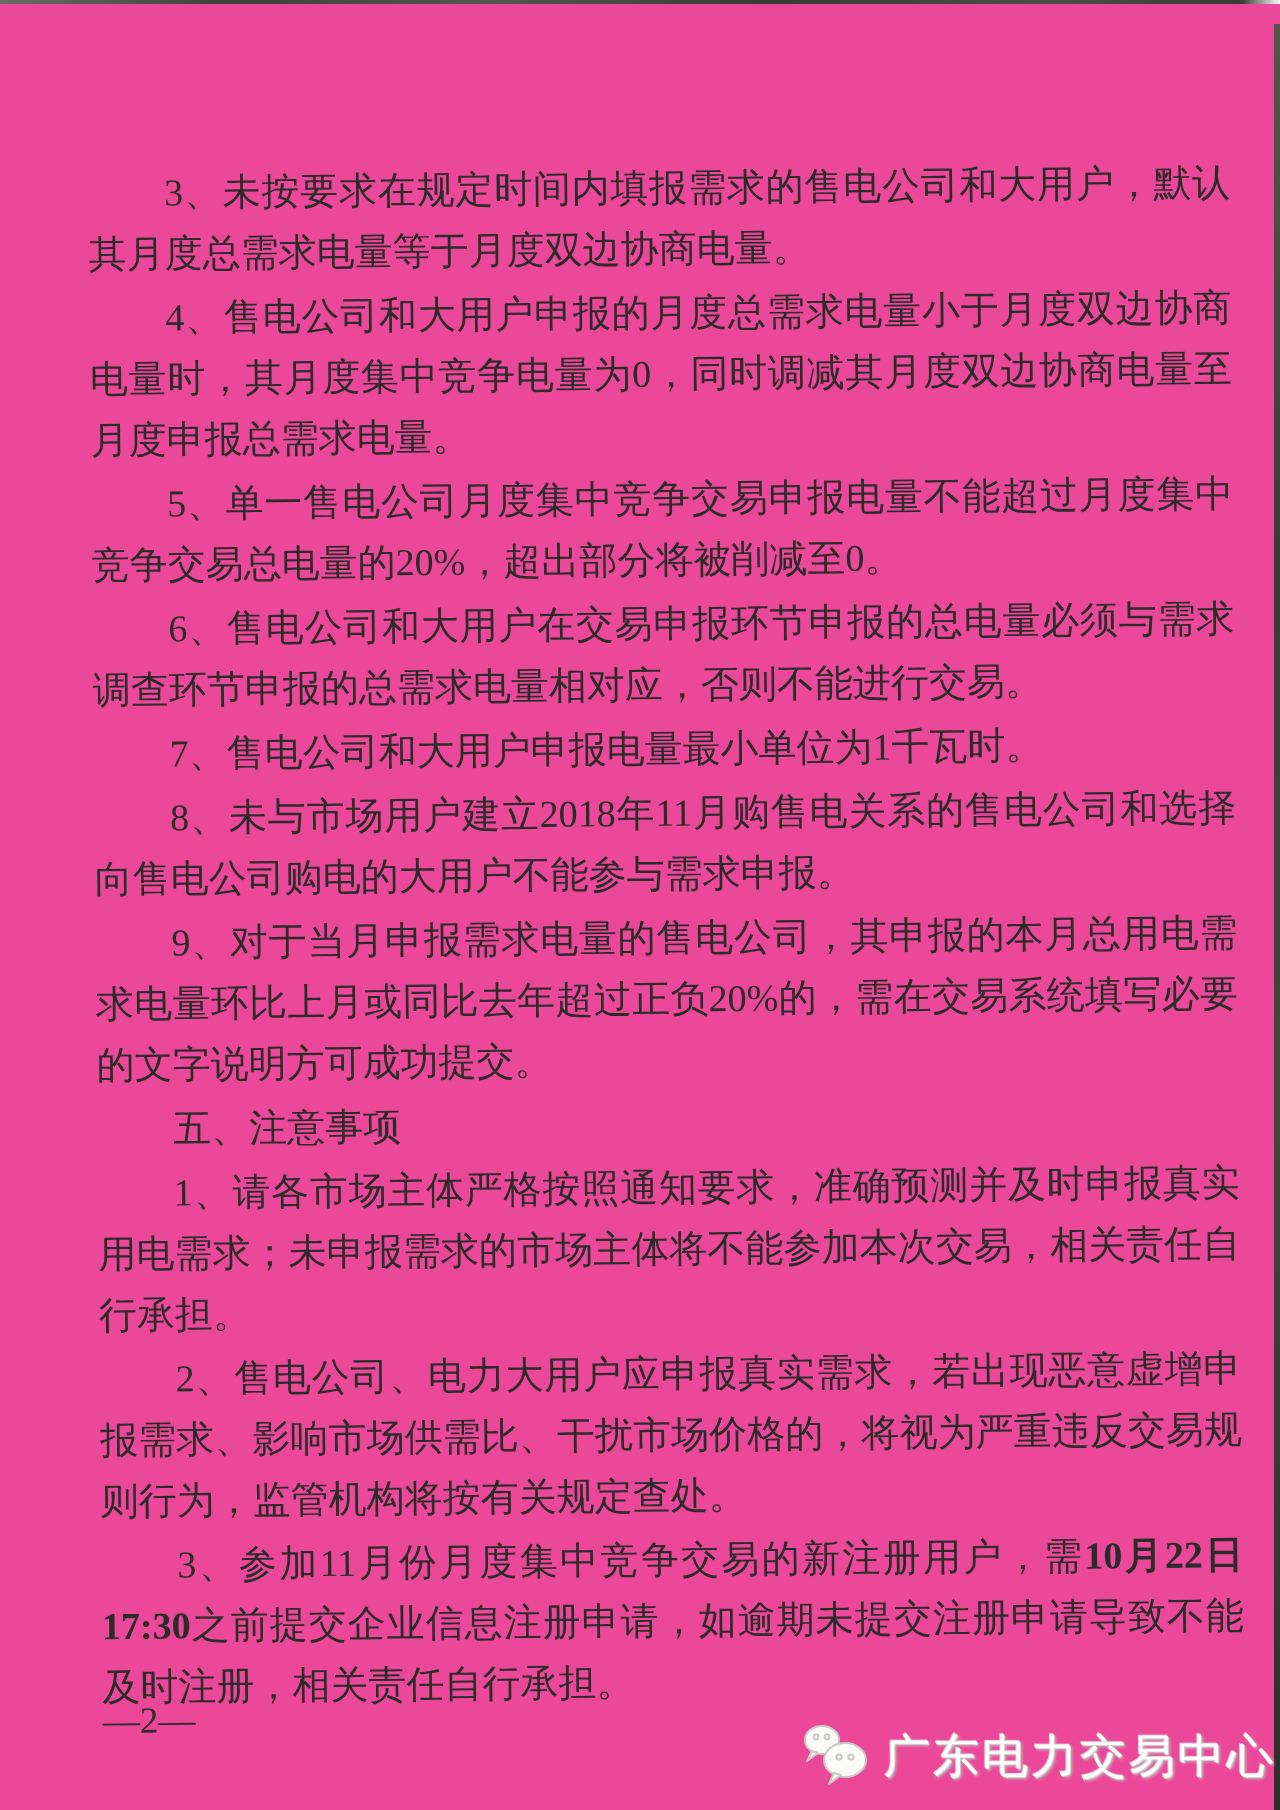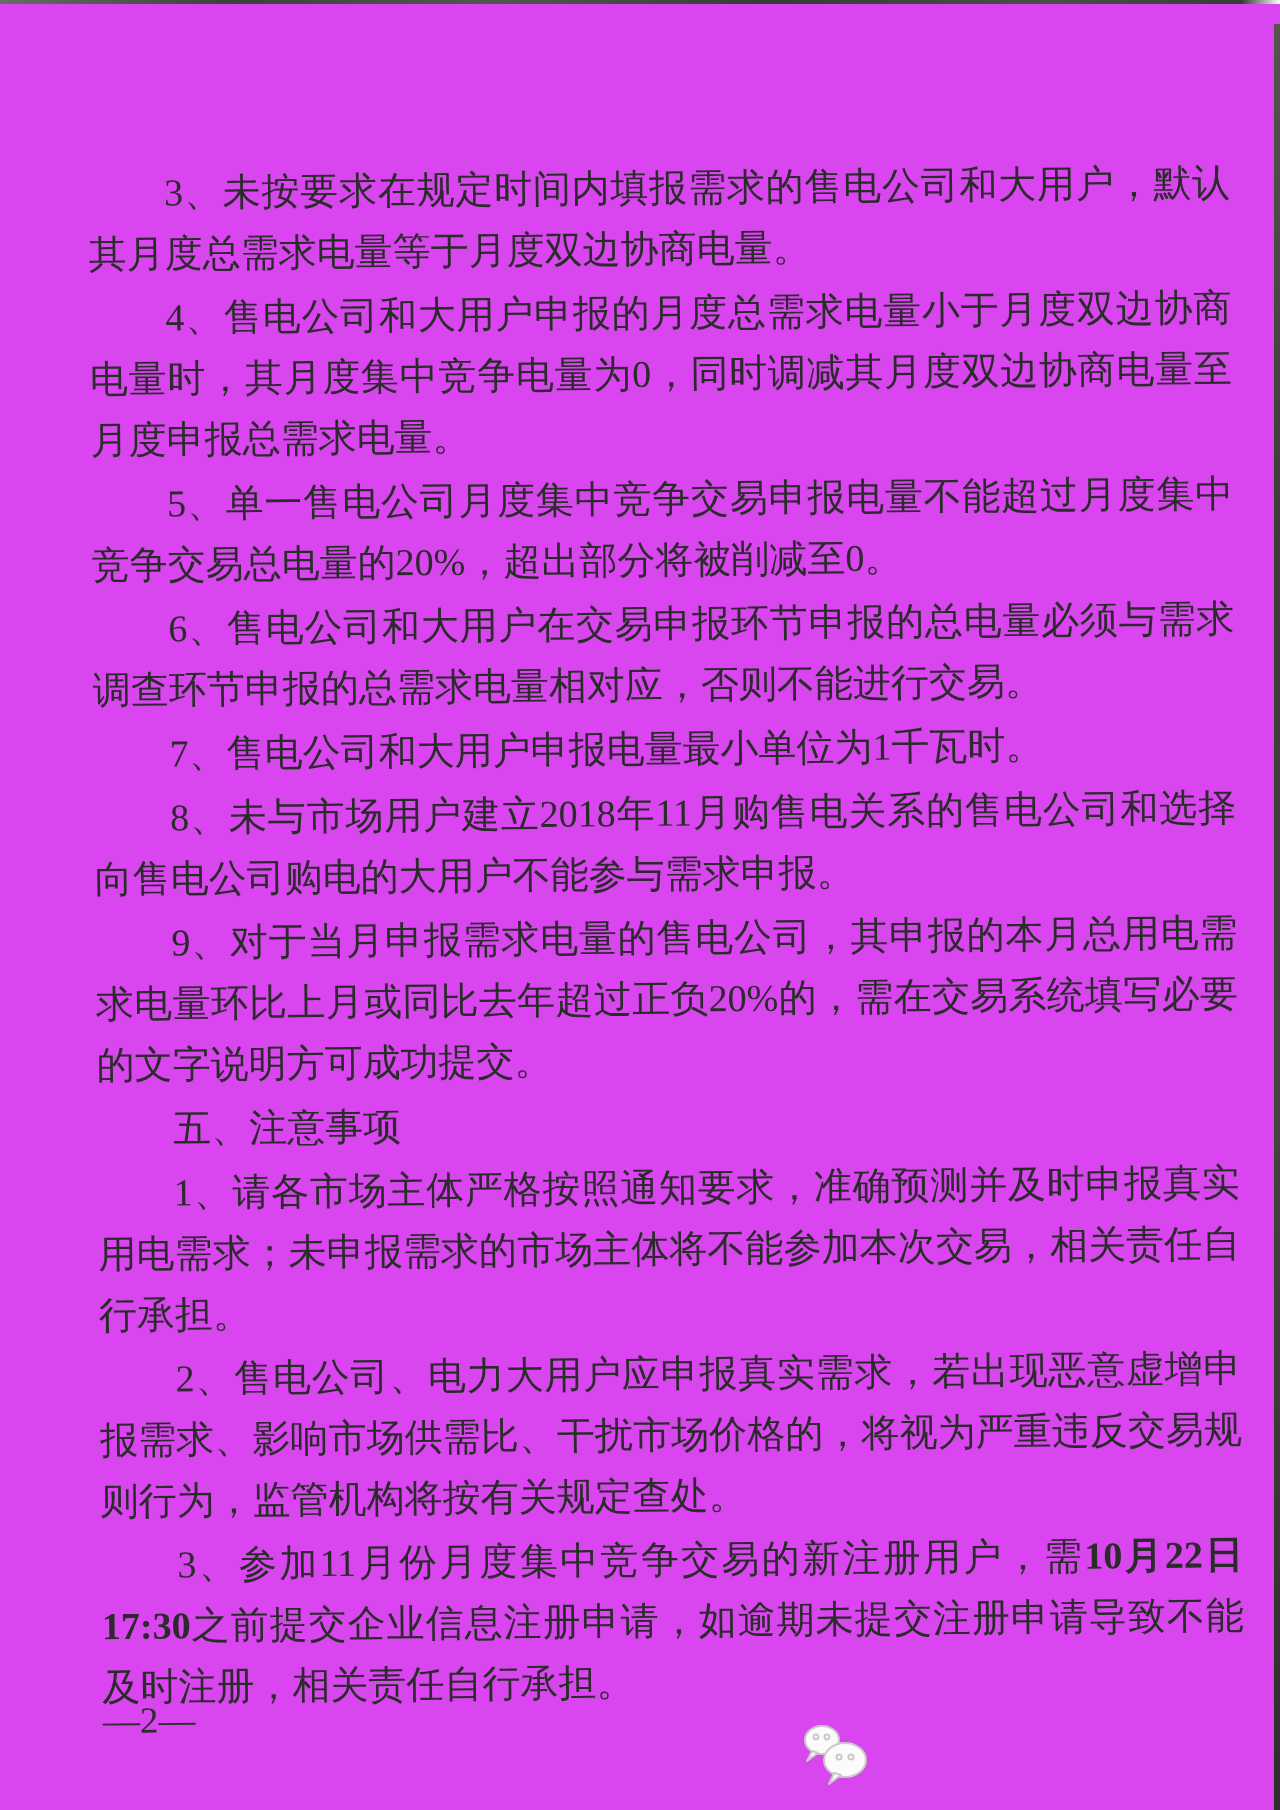--- a/index.html
+++ b/index.html
@@ -4,21 +4,21 @@
 <style>
   html, body {
     margin: 0;
     padding: 0;
     background: #ffffff;
   }
   .page {
     position: relative;
     width: 1280px;
     height: 1810px;
-    background: #d946ef;
+    background: #ec4899;
     overflow: hidden;
     font-family: "Liberation Serif", "DejaVu Serif", serif;
   }
   
   .scan-edge-top {
     position: absolute;
     top: 0; left: 0;
     width: 100%; height: 4px;
     background: linear-gradient(90deg, #6a6a66 0%, #3e3e3c 18%, #55554f 38%, #39393a 60%, #4c4c48 82%, #3a3a38 97%, #fbfbfa 100%);
   }
@@ -114,15 +114,16 @@
           <path d="M36 51 L31 62 L43 53 Z" stroke-linejoin="round"></path>
         </g>
         <g fill="none" stroke="#c9c9c7" stroke-width="2">
           <circle cx="18" cy="15" r="2.4"></circle>
           <circle cx="29" cy="15" r="2.4"></circle>
           <circle cx="41" cy="35" r="2.6"></circle>
           <circle cx="53" cy="35" r="2.6"></circle>
         </g>
       </svg>
     </span>
+    <span class="wm-text">广东电力交易中心</span>
   </div>
 
 </div>
 
 </body></html>

